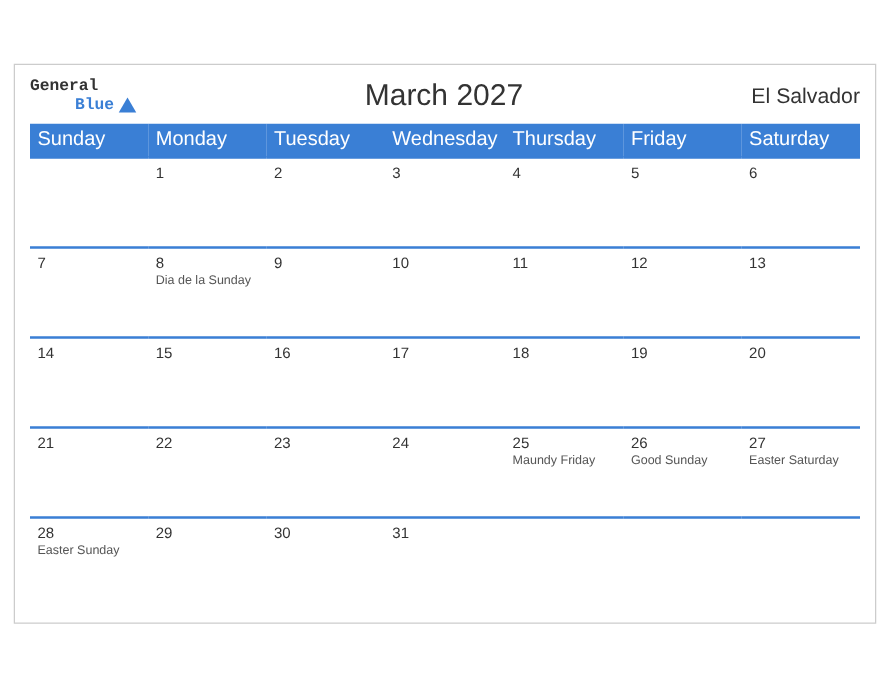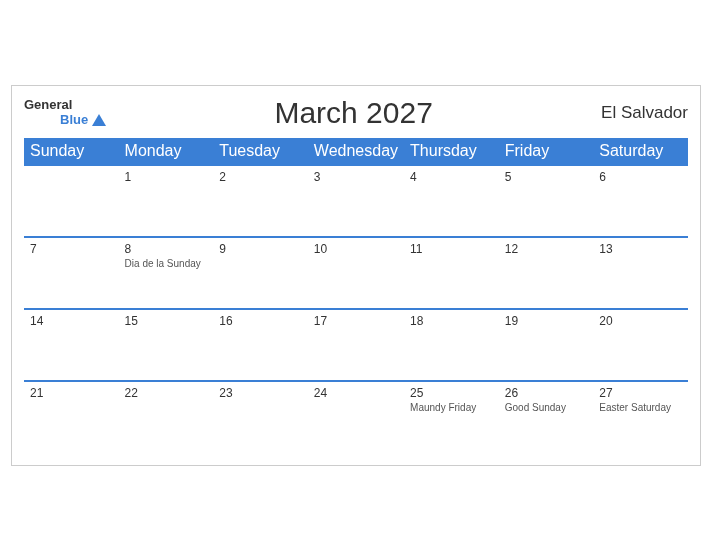--- a/index.html
+++ b/index.html
@@ -21,20 +21,21 @@
     .calendar-header {
       display: flex;
       align-items: center;
       justify-content: space-between;
       margin-bottom: 8px;
     }
     .logo {
       display: flex;
       flex-direction: column;
       line-height: 1.1;
+      font-family: Liberation Mono, monospace;
     }
     .logo-general {
       font-size: 13px;
       font-weight: bold;
       color: #333;
     }
     .logo-blue {
       font-size: 13px;
       font-weight: bold;
       color: #3a7fd5;
@@ -47,21 +48,21 @@
     }
     .logo-triangle {
       width: 0;
       height: 0;
       border-left: 7px solid transparent;
       border-right: 7px solid transparent;
       border-bottom: 12px solid #3a7fd5;
       margin-left: 2px;
     }
     .calendar-title {
-      font-size: 30px;
+      font-size: 24px;
       font-weight: normal;
       color: #333;
       text-align: center;
     }
     .calendar-country {
       font-size: 17px;
       color: #333;
       text-align: right;
     }
     .calendar-grid {
@@ -222,15 +223,33 @@
           </td>
           <td>
             <span class="day-number">26</span>
             <span class="holiday-name">Good Sunday</span>
           </td>
           <td>
             <span class="day-number">27</span>
             <span class="holiday-name">Easter Saturday</span>
           </td>
         </tr>
+        <tr>
+          <td>
+            <span class="day-number">28</span>
+            <span class="holiday-name">Easter Sunday</span>
+          </td>
+          <td>
+            <span class="day-number">29</span>
+          </td>
+          <td>
+            <span class="day-number">30</span>
+          </td>
+          <td>
+            <span class="day-number">31</span>
+          </td>
+          <td class="empty-cell"></td>
+          <td class="empty-cell"></td>
+          <td class="empty-cell"></td>
+        </tr>
       </tbody>
   </table>
 </div>
 
 </body></html>

